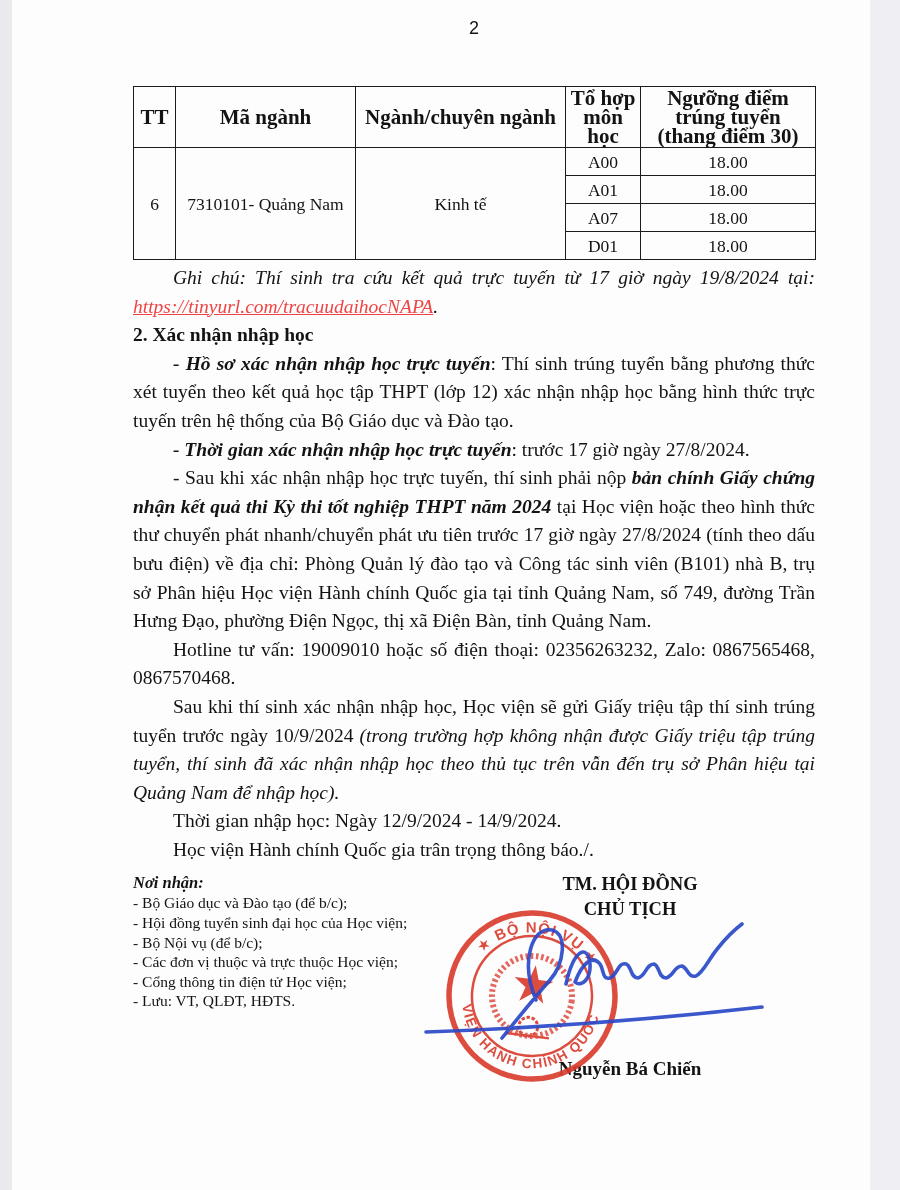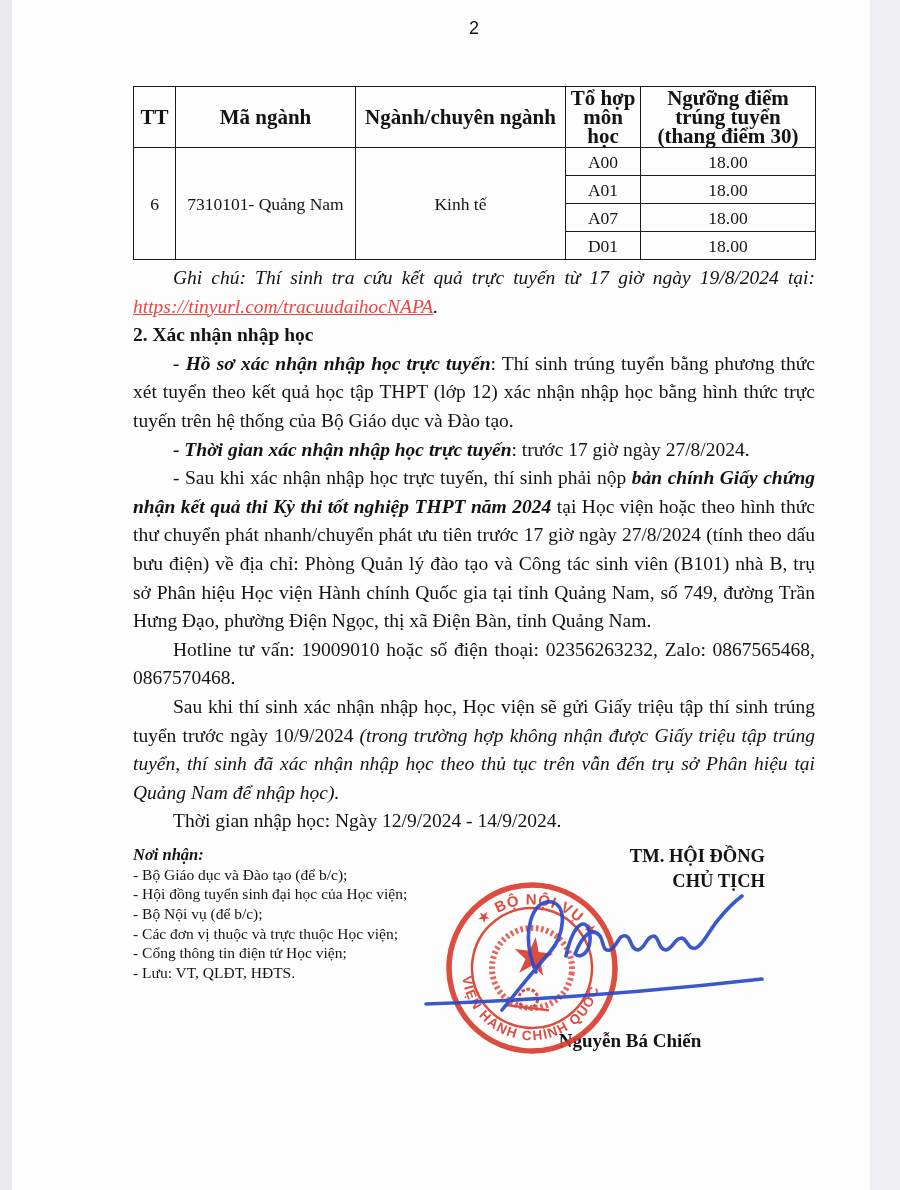--- a/index.html
+++ b/index.html
@@ -44,21 +44,21 @@
   .heading{font-weight:bold;margin:0;text-align:left;text-indent:0;}
   .bold{font-weight:normal;}
   .it{font-style:italic;}
   .bi{font-weight:bold;font-style:italic;}
   .link{font-style:italic;text-decoration:underline;color:#ef4444;}
   
   .footer{position:relative;margin-top:8px;height:300px;}
   .recipients{position:absolute;left:0;top:0;width:345px;}
   .recipients-title{font-weight:bold;font-style:italic;font-size:16.5px;line-height:21px;margin:0;}
   .recipient{font-size:15.5px;line-height:19.6px;}
-  .sign-head{position:absolute;left:362px;top:0;width:270px;text-align:right;
+  .sign-head{position:absolute;left:362px;top:0;width:270px;text-align:center;
     font-weight:bold;font-size:18.5px;line-height:25px;}
   .sign-foot{position:absolute;left:362px;top:184px;width:270px;text-align:center;
     font-weight:bold;font-size:19px;line-height:26px;}
   .stamp{position:absolute;left:311px;top:36px;width:176px;height:176px;z-index:1;}
   .signature{position:absolute;left:283px;top:28px;width:356px;height:156px;z-index:2;}
 </style>
 </head>
 <body>
 
 <div class="edge edge-left"></div>
@@ -118,20 +118,21 @@
     <p class="para"><span class="bi">- Thời gian xác nhận nhập học trực tuyến</span><span>: trước </span><span class="bold">17 giờ ngày 27/8/2024</span><span>.</span></p>
 
     <p class="para"><span>- Sau khi xác nhận nhập học trực tuyến, thí sinh phải nộp </span><span class="bi">bản chính Giấy chứng nhận kết quả thi Kỳ thi tốt nghiệp THPT năm 2024</span><span> tại Học viện hoặc theo hình thức thư chuyển phát nhanh/chuyển phát ưu tiên trước 17 giờ ngày 27/8/2024 (tính theo dấu bưu điện) về địa chỉ: Phòng Quản lý đào tạo và Công tác sinh viên (B101) nhà B, trụ sở Phân hiệu Học viện Hành chính Quốc gia tại tỉnh Quảng Nam, số 749, đường Trần Hưng Đạo, phường Điện Ngọc, thị xã Điện Bàn, tỉnh Quảng Nam.</span></p>
 
     <p class="para bold">Hotline tư vấn: 19009010 hoặc số điện thoại: 02356263232, Zalo: 0867565468, 0867570468.</p>
 
     <p class="para"><span>Sau khi thí sinh xác nhận nhập học, Học viện sẽ gửi Giấy triệu tập thí sinh trúng tuyển trước ngày </span><span class="bold">10/9/2024 </span><span class="it">(trong trường hợp không nhận được Giấy triệu tập trúng tuyển, thí sinh đã xác nhận nhập học theo thủ tục trên vẫn đến trụ sở Phân hiệu tại Quảng Nam để nhập học).</span></p>
 
     <p class="para"><span class="bold">Thời gian nhập học</span><span>: Ngày </span><span class="bold">12/9/2024 - 14/9/2024</span><span>.</span></p>
 
+    <p class="para">Học viện Hành chính Quốc gia trân trọng thông báo./.</p>
   </div>
 
   <div class="footer">
 
     <div class="recipients">
       <p class="recipients-title">Nơi nhận:</p>
       <div class="recipient">- Bộ Giáo dục và Đào tạo (để b/c);</div>
       <div class="recipient">- Hội đồng tuyển sinh đại học của Học viện;</div>
       <div class="recipient">- Bộ Nội vụ (để b/c);</div>
       <div class="recipient">- Các đơn vị thuộc và trực thuộc Học viện;</div>

